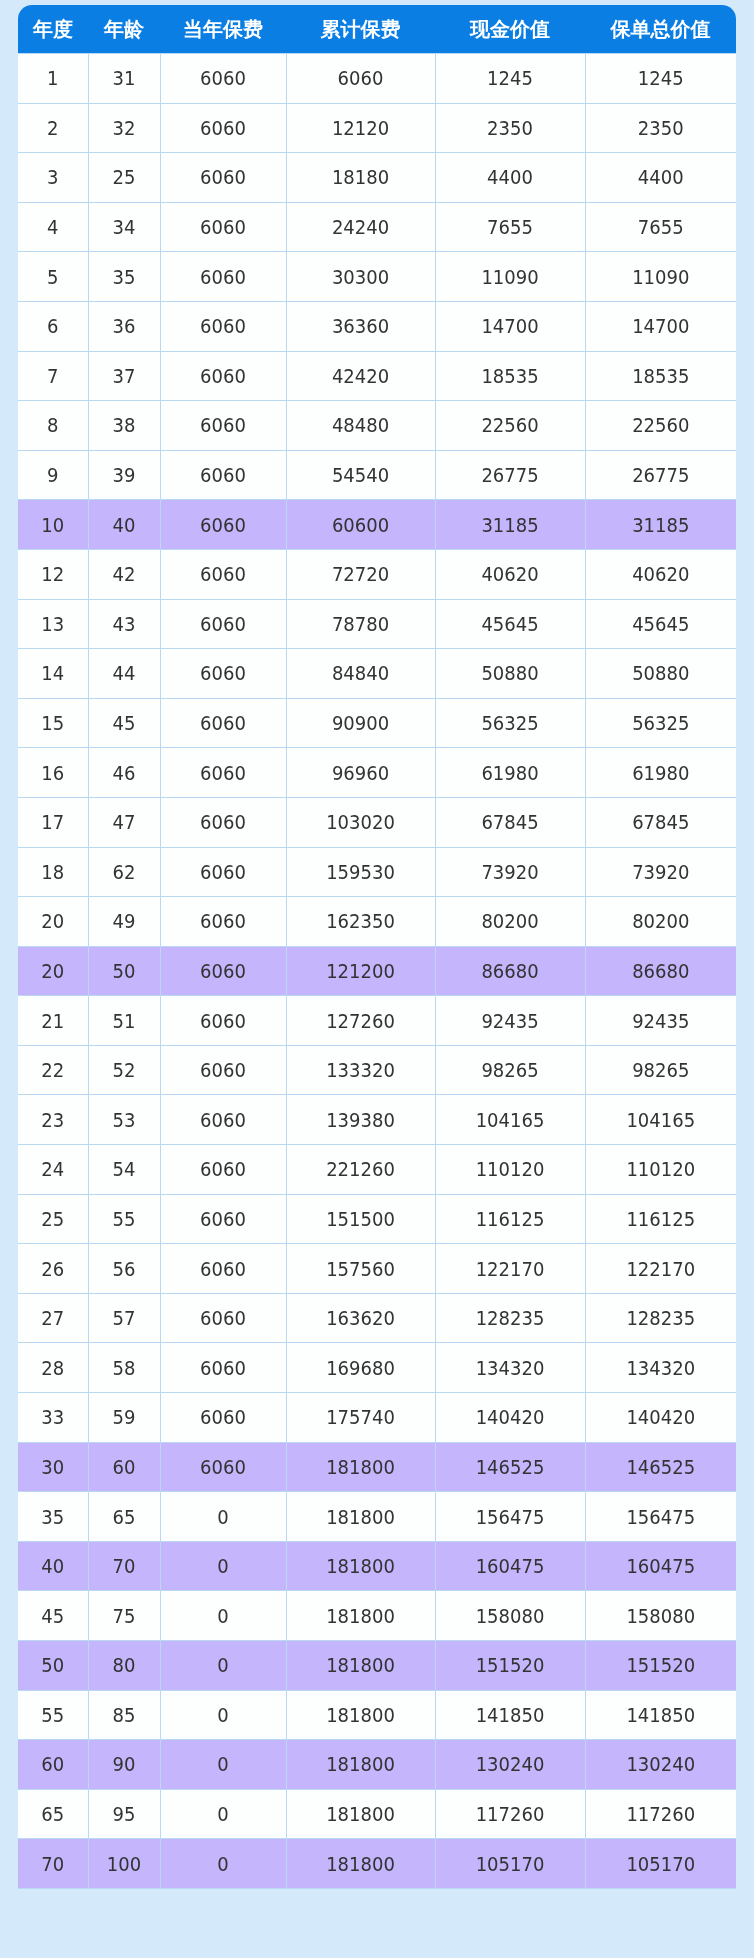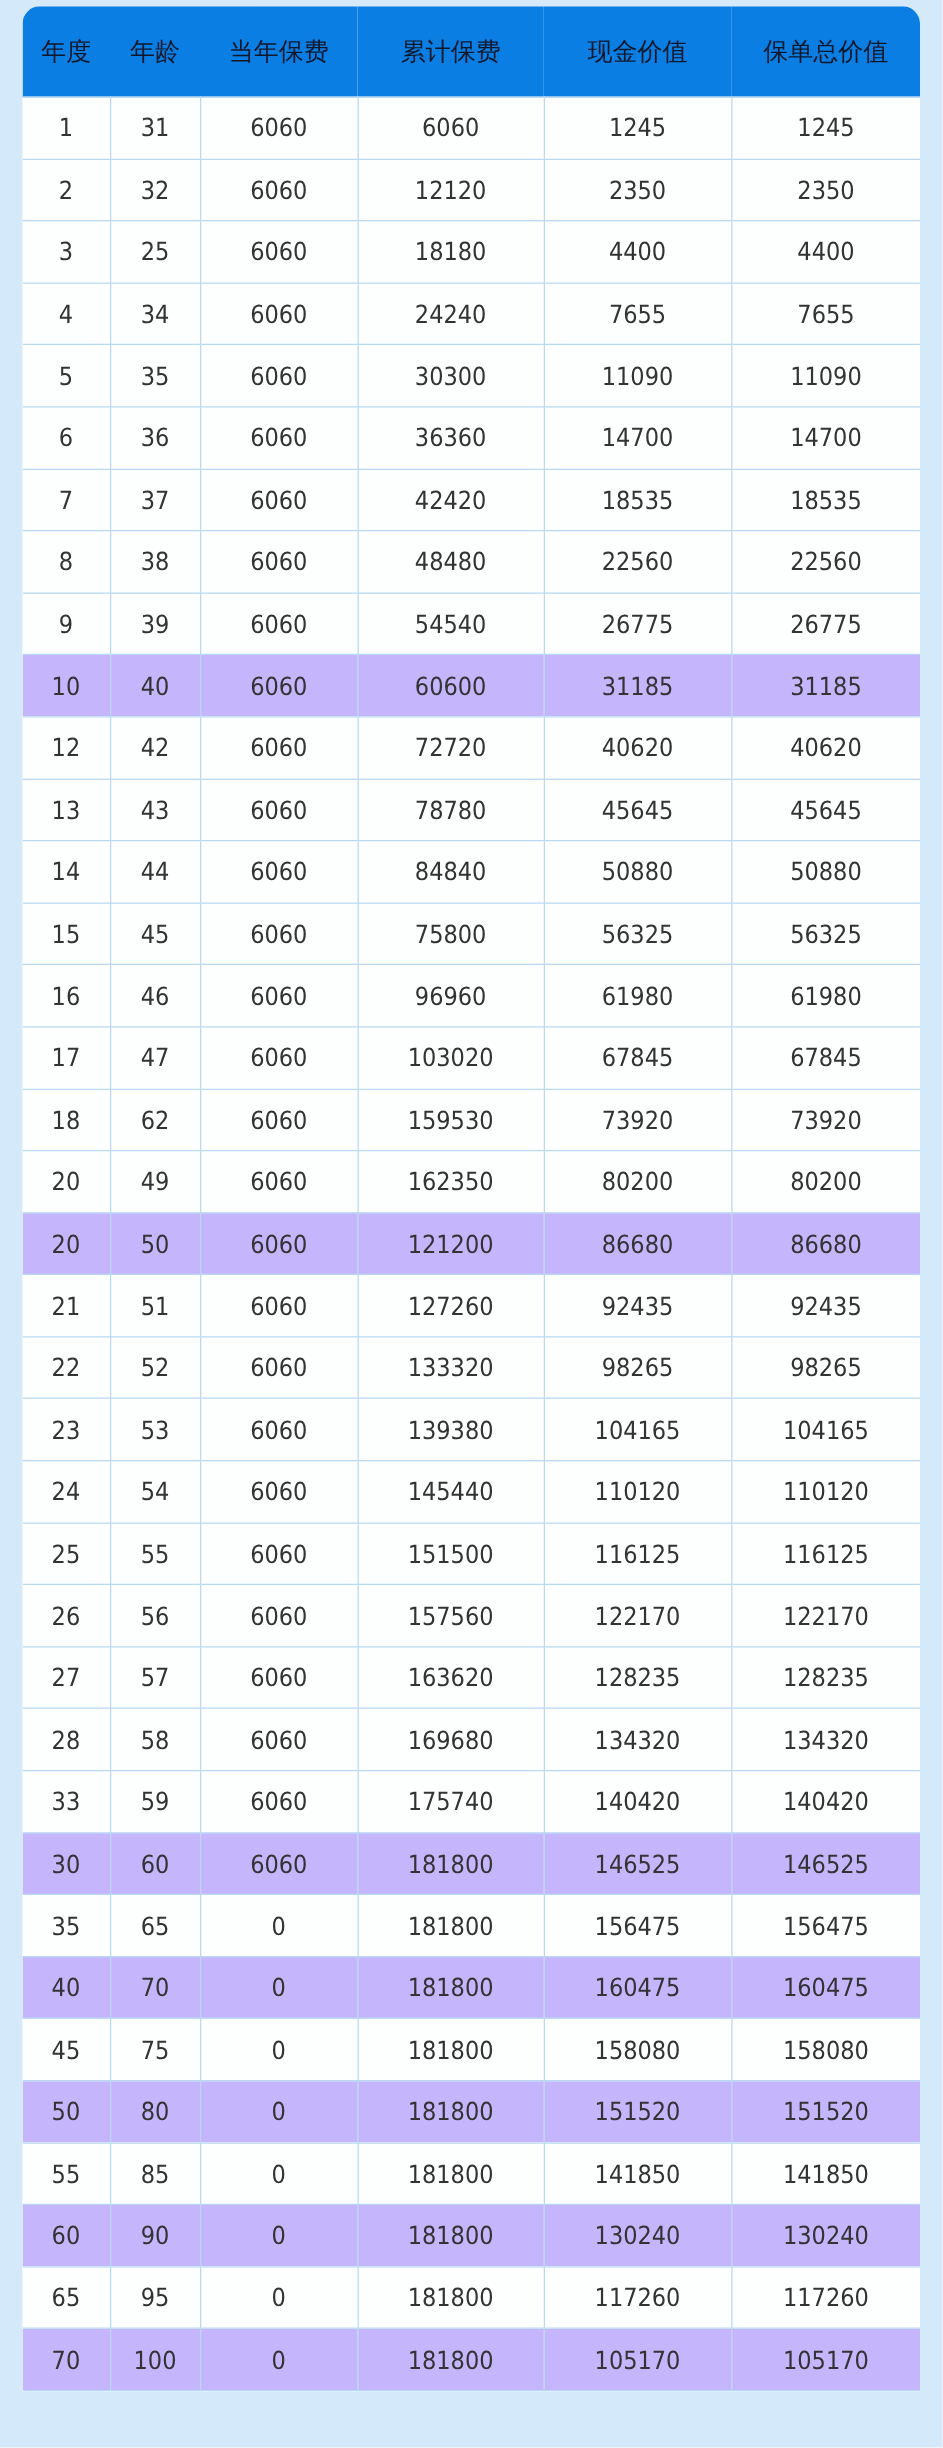--- a/index.html
+++ b/index.html
@@ -8,22 +8,22 @@
     background: #d4eafb;
     font-family: "DejaVu Sans", "Liberation Sans", sans-serif;
   }
   .table-wrap {
     position: absolute; left: 18px; top: 5px; width: 718px;
     border-radius: 14px 14px 0 0; overflow: hidden;
     background: #ffffff;
   }
   table { border-collapse: collapse; width: 718px; table-layout: fixed; }
   thead th {
-    background: #0a7ee2; color: #0f172a; font-weight: normal;
-    font-size: 20px; height: 72px; padding: 0; text-align: center;
+    background: #0a7ee2; color: #ffffff; font-weight: bold;
+    font-size: 20px; height: 48px; padding: 0; text-align: center;
   }
   tbody td {
     height: 48.6px; padding: 0; text-align: center;
     font-size: 20px; color: #333333;
     border: 1px solid #b9d9f2; background: #fdfefe;
     font-family: "DejaVu Sans Condensed", "DejaVu Sans", sans-serif;
     font-stretch: condensed;
   }
   tbody tr.hl td { background: #c4b5fd; }
   tbody td:first-child { border-left: none; }
@@ -156,21 +156,21 @@
           <td>44</td>
           <td>6060</td>
           <td>84840</td>
           <td>50880</td>
           <td>50880</td>
         </tr>
         <tr>
           <td>15</td>
           <td>45</td>
           <td>6060</td>
-          <td>75800</td>
+          <td>90900</td>
           <td>56325</td>
           <td>56325</td>
         </tr>
         <tr>
           <td>16</td>
           <td>46</td>
           <td>6060</td>
           <td>96960</td>
           <td>61980</td>
           <td>61980</td>
@@ -228,21 +228,21 @@
           <td>53</td>
           <td>6060</td>
           <td>139380</td>
           <td>104165</td>
           <td>104165</td>
         </tr>
         <tr>
           <td>24</td>
           <td>54</td>
           <td>6060</td>
-          <td>145440</td>
+          <td>221260</td>
           <td>110120</td>
           <td>110120</td>
         </tr>
         <tr>
           <td>25</td>
           <td>55</td>
           <td>6060</td>
           <td>151500</td>
           <td>116125</td>
           <td>116125</td>

